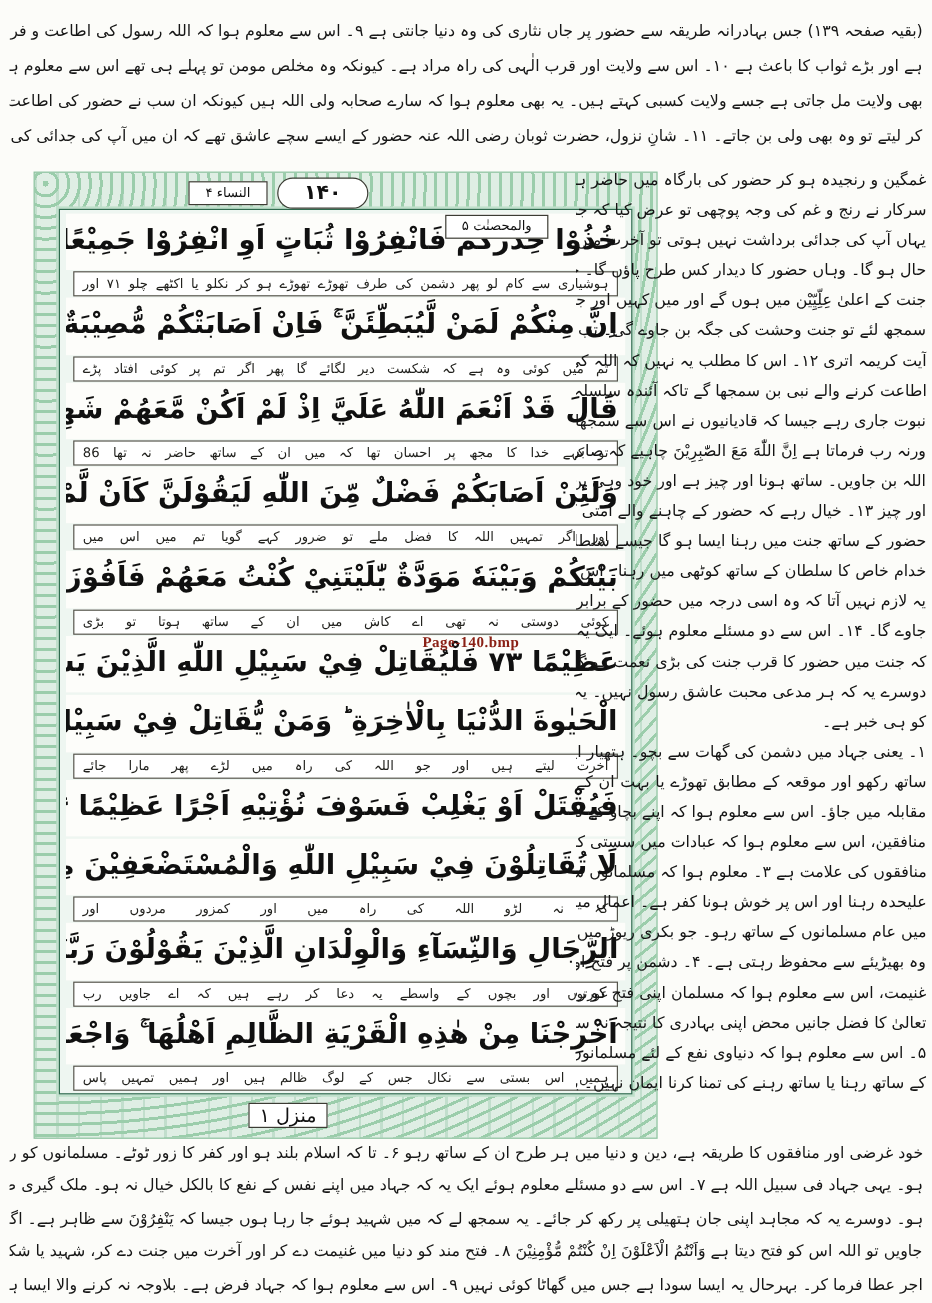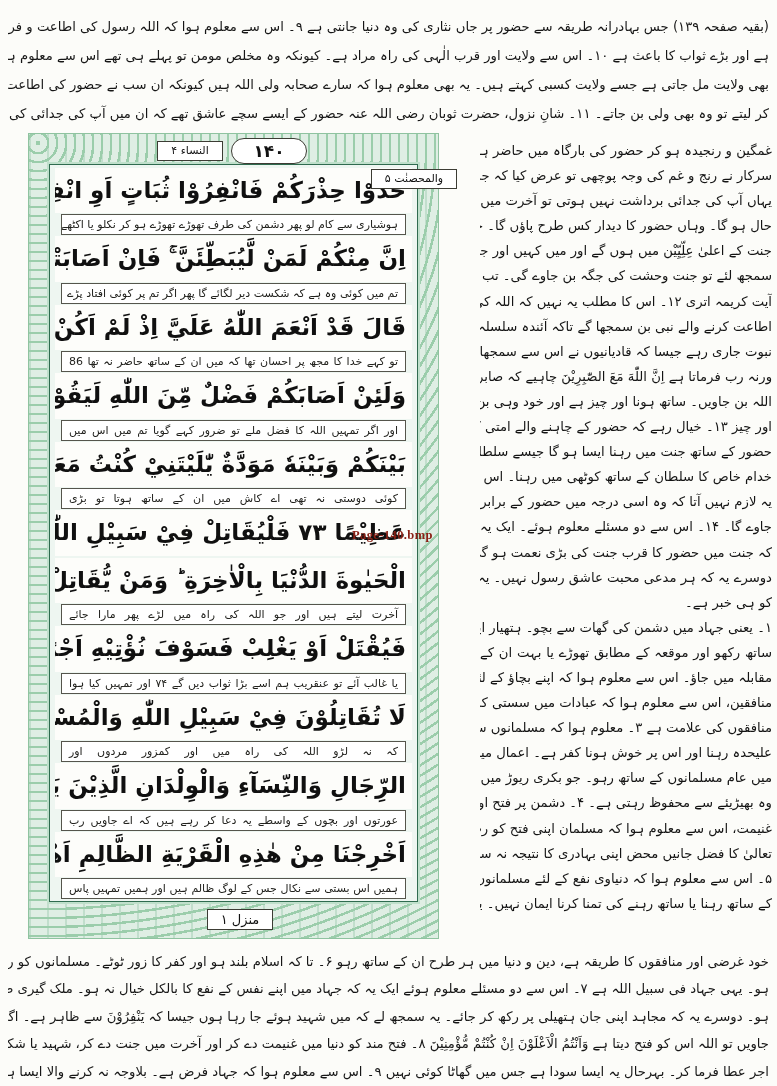--- a/index.html
+++ b/index.html
@@ -17,21 +17,21 @@
     font-size:13.2px; color:#161616;
     text-align:justify; text-align-last:justify;
     white-space:nowrap; overflow:hidden;
   }
   .h-line { line-height:29px; }
   .f-line { line-height:27.4px; }
   .short { text-align-last:right !important; }
 
   
   .qbox {
-    position:absolute; left:28px; top:133px; width:411px; height:806px;
+    position:absolute; left:28px; top:143px; width:520px; height:806px;
     box-sizing:border-box; padding:30px 20px 36px 20px;
     background-color:#dfeee4;
     background-image:
       repeating-radial-gradient(circle at 9px 9px, #9bcdab 0 2.5px, rgba(0,0,0,0) 2.5px 9px),
       repeating-linear-gradient(90deg, rgba(125,185,150,.30) 0 2px, rgba(0,0,0,0) 2px 18px);
     border:1px solid #8fc3a0;
   }
   .qbox-inner {
     box-sizing:border-box; width:100%; height:100%;
     background:#eef6f1;
@@ -61,21 +61,21 @@
   }
   
   .chip {
     position:absolute; background:#fff; border:1px solid #3c3c34;
     direction:rtl; text-align:center; white-space:nowrap;
     font-size:11px; line-height:18px; padding:0 6px; color:#111;
   }
   .chip-surah { top:7px;  left:128px; min-width:52px; }
   .chip-page  { top:4px;  left:202px; min-width:62px; font-size:17px; font-weight:bold; line-height:24px;border-radius:13px; }
   .chip-juz   { top:7px;  left:342px; min-width:72px;margin-top:28px; }
-  .chip-manzil{ bottom:8px; left:178px; min-width:52px; font-size:13px; line-height:19px; }
+  .chip-manzil{ bottom:8px; left:178px; min-width:52px; font-size:16px; line-height:19px; }
 
   
   .commentary {
     position:absolute; top:138px; right:5px; width:292px; direction:rtl;
   }
   .c-line {
     font-size:13.2px; line-height:25.1px; color:#141414;
     text-align:justify; text-align-last:justify;
     white-space:nowrap; overflow:hidden;
   }
@@ -114,21 +114,20 @@
       <div class="q-row row-arabic">قَالَ قَدْ اَنْعَمَ اللّٰهُ عَلَيَّ اِذْ لَمْ اَكُنْ مَّعَهُمْ شَهِيْدًا ۷۲</div>
       <div class="q-row row-urdu">تو کہے خدا کا مجھ پر احسان تھا کہ میں ان کے ساتھ حاضر نہ تھا 86</div>
       <div class="q-row row-arabic">وَلَئِنْ اَصَابَكُمْ فَضْلٌ مِّنَ اللّٰهِ لَيَقُوْلَنَّ كَاَنْ لَّمْ تَكُنْ</div>
       <div class="q-row row-urdu">اور اگر تمہیں اللہ کا فضل ملے تو ضرور کہے گویا تم میں اس میں</div>
       <div class="q-row row-arabic">بَيْنَكُمْ وَبَيْنَهٗ مَوَدَّةٌ يّٰلَيْتَنِيْ كُنْتُ مَعَهُمْ فَاَفُوْزَ فَوْزًا</div>
       <div class="q-row row-urdu">کوئی دوستی نہ تھی      اے کاش میں ان کے ساتھ ہوتا تو بڑی</div>
       <div class="q-row row-arabic">عَظِيْمًا ۷۳ فَلْيُقَاتِلْ فِيْ سَبِيْلِ اللّٰهِ الَّذِيْنَ يَشْرُوْنَ</div>
       <div class="q-row row-arabic">الْحَيٰوةَ الدُّنْيَا بِالْاٰخِرَةِ ؕ وَمَنْ يُّقَاتِلْ فِيْ سَبِيْلِ اللّٰهِ</div>
       <div class="q-row row-urdu">آخرت لیتے ہیں  اور جو  اللہ کی راہ میں لڑے پھر مارا جائے</div>
       <div class="q-row row-arabic">فَيُقْتَلْ اَوْ يَغْلِبْ فَسَوْفَ نُؤْتِيْهِ اَجْرًا عَظِيْمًا ۷۴ وَمَا لَكُمْ</div>
-      <div class="q-row row-urdu">یا غالب آئے تو عنقریب ہم اسے بڑا ثواب دیں گے ۷۴ اور تمہیں کیا ہوا</div>
       <div class="q-row row-arabic">لَا تُقَاتِلُوْنَ فِيْ سَبِيْلِ اللّٰهِ وَالْمُسْتَضْعَفِيْنَ مِنَ</div>
       <div class="q-row row-urdu">کہ نہ لڑو اللہ کی راہ میں  اور کمزور مردوں  اور</div>
       <div class="q-row row-arabic">الرِّجَالِ وَالنِّسَآءِ وَالْوِلْدَانِ الَّذِيْنَ يَقُوْلُوْنَ رَبَّنَا</div>
       <div class="q-row row-urdu">عورتوں اور بچوں کے واسطے  یہ دعا کر رہے ہیں کہ اے جاویں رب</div>
       <div class="q-row row-arabic">اَخْرِجْنَا مِنْ هٰذِهِ الْقَرْيَةِ الظَّالِمِ اَهْلُهَا ۚ وَاجْعَلْ</div>
       <div class="q-row row-urdu">ہمیں اس بستی سے نکال جس کے لوگ ظالم ہیں  اور ہمیں تمہیں پاس</div>
     </div>
 </div>
 
 <div class="watermark">Page-140.bmp</div>

